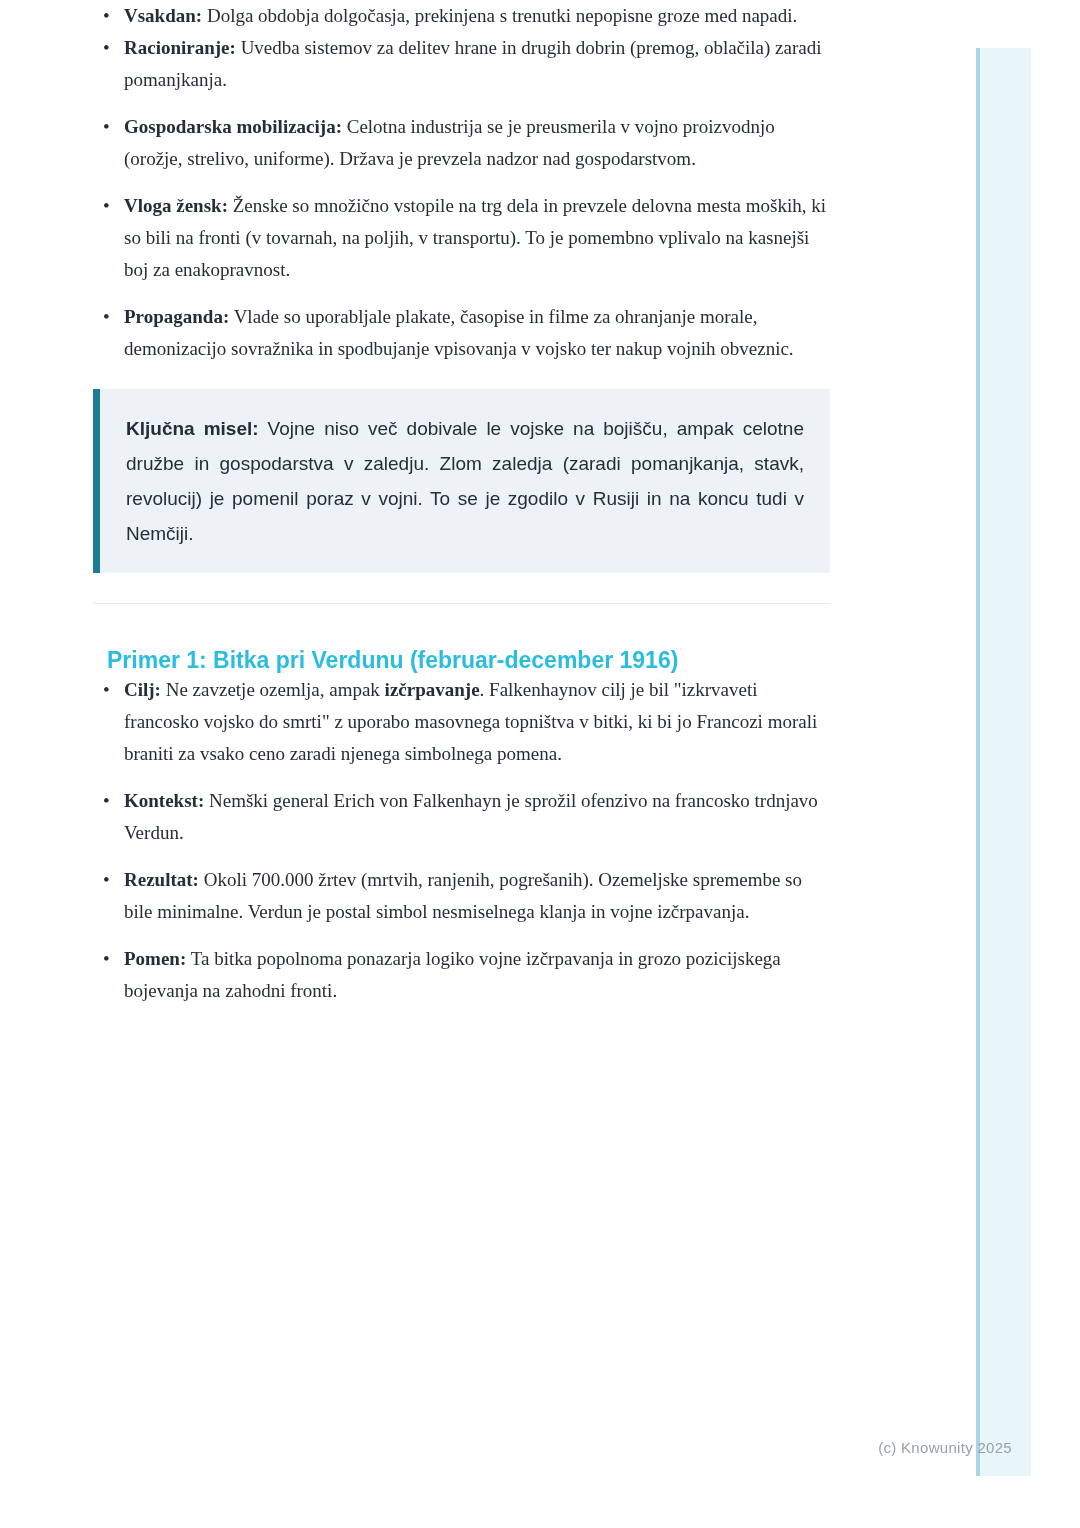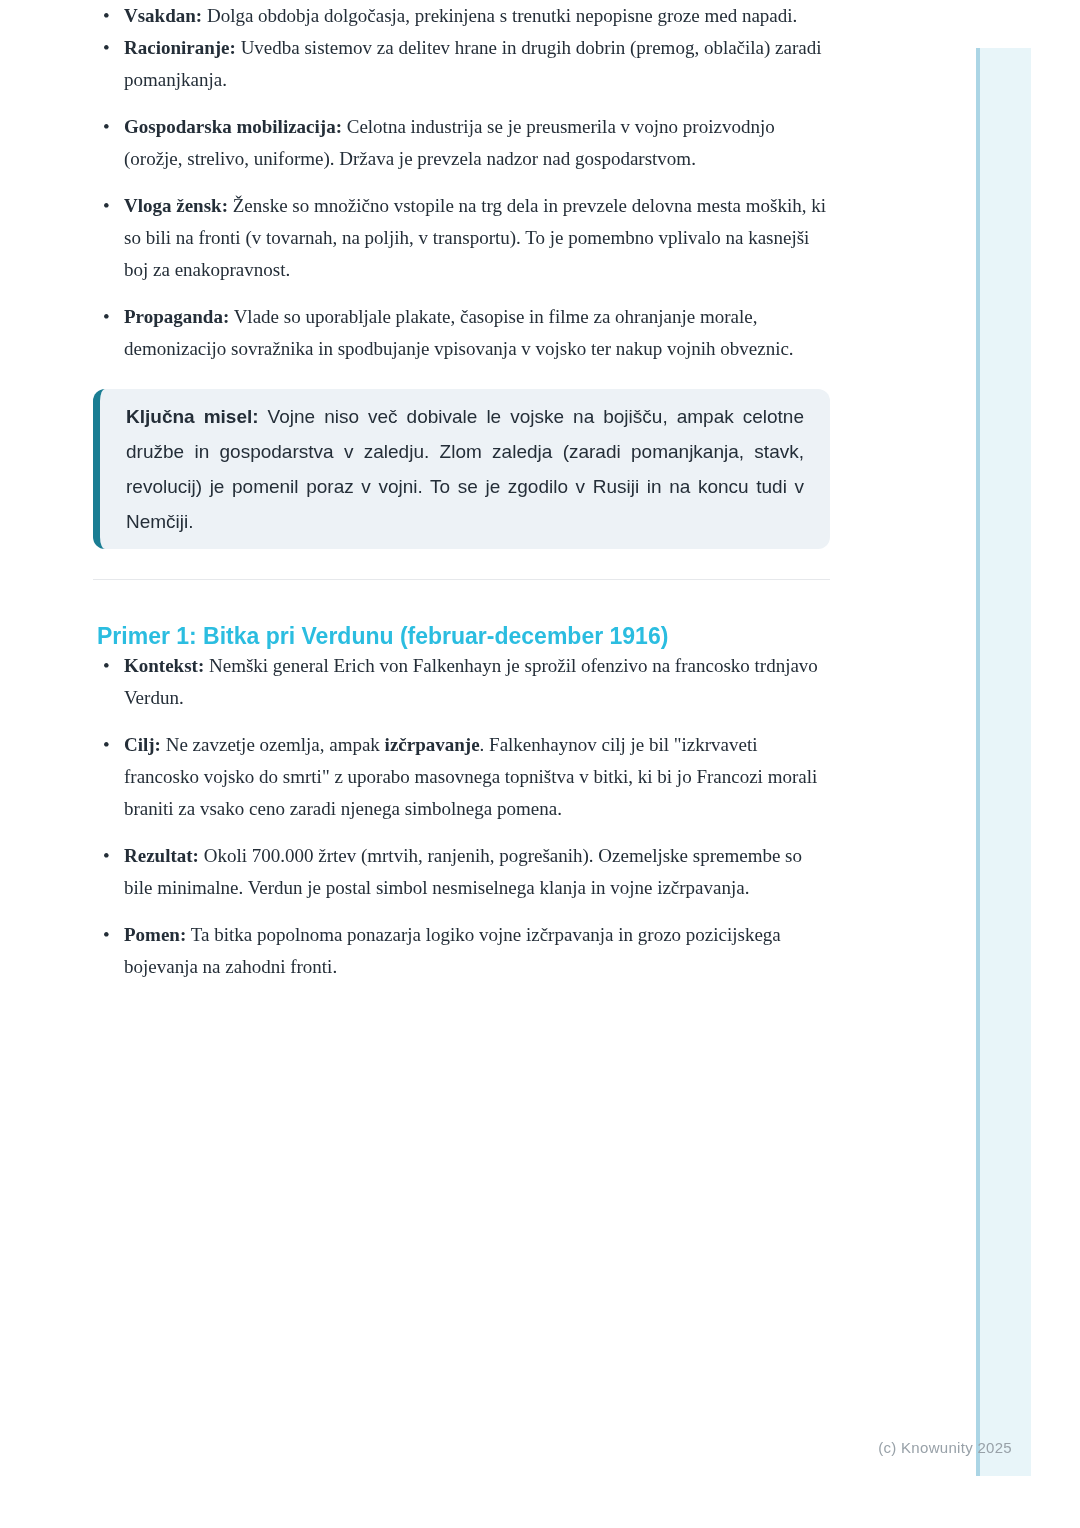--- a/index.html
+++ b/index.html
@@ -47,42 +47,42 @@
     font-size: 19.5px;
     line-height: 32px;
     font-weight: 700;
     color: #242e38;
   }
   .after-heading { margin-top: 26px; }
   .callout {
     margin-top: 24px;
     background: #edf2f6;
     border-left: 7px solid #1a7d93;
-    border-radius: 12px;
-    padding: 10px 26px;
+    border-radius: 0;
+    padding: 22px 26px;
     font-size: 19px;
     line-height: 35px;
     text-align: justify;
   }
   .callout p { margin: 0; }
   .divider {
     margin-top: 30px;
     height: 1px;
     background: #e6e8eb;
   }
   h1.doc-h1 {
     margin: 36px 0 0 0;
     font-size: 31px;
     line-height: 36px;
     font-weight: 700;
     color: #2bbde0;
     letter-spacing: 0.2px;
   }
   h2.doc-h2 {
-    margin: 42px 0 0 4px;
+    margin: 42px 0 0 14px;
     font-size: 23px;
     line-height: 28px;
     font-weight: 700;
     color: #2bbde0;
   }
   .primer-list { margin-top: 26px; }
   strong { font-weight: 700; }
   .stripe {
     position: absolute;
     left: 976px;
@@ -124,22 +124,22 @@
   <div class="callout">
     <p><strong>Ključna misel:</strong><span> Vojne niso več dobivale le vojske na bojišču, ampak celotne družbe in gospodarstva v zaledju. Zlom zaledja (zaradi pomanjkanja, stavk, revolucij) je pomenil poraz v vojni. To se je zgodilo v Rusiji in na koncu tudi v Nemčiji.</span></p>
   </div>
 
   <div class="divider"></div>
 
 
   <h2 class="doc-h2">Primer 1: Bitka pri Verdunu (februar-december 1916)</h2>
 
   <ul class="doc-list primer-list">
+      <li><strong>Cilj:</strong><span> Ne zavzetje ozemlja, ampak </span><strong>izčrpavanje</strong><span>. Falkenhaynov cilj je bil "izkrvaveti francosko vojsko do smrti" z uporabo masovnega topništva v bitki, ki bi jo Francozi morali braniti za vsako ceno zaradi njenega simbolnega pomena.</span></li>
       <li><strong>Kontekst:</strong><span> Nemški general Erich von Falkenhayn je sprožil ofenzivo na francosko trdnjavo Verdun.</span></li>
-      <li><strong>Cilj:</strong><span> Ne zavzetje ozemlja, ampak </span><strong>izčrpavanje</strong><span>. Falkenhaynov cilj je bil "izkrvaveti francosko vojsko do smrti" z uporabo masovnega topništva v bitki, ki bi jo Francozi morali braniti za vsako ceno zaradi njenega simbolnega pomena.</span></li>
       <li><strong>Rezultat:</strong><span> Okoli 700.000 žrtev (mrtvih, ranjenih, pogrešanih). Ozemeljske spremembe so bile minimalne. Verdun je postal simbol nesmiselnega klanja in vojne izčrpavanja.</span></li>
       <li><strong>Pomen:</strong><span> Ta bitka popolnoma ponazarja logiko vojne izčrpavanja in grozo pozicijskega bojevanja na zahodni fronti.</span></li>
     </ul>
 
 </div>
 
 <div class="stripe"></div>
 
 <div class="watermark">(c) Knowunity 2025</div>
 

